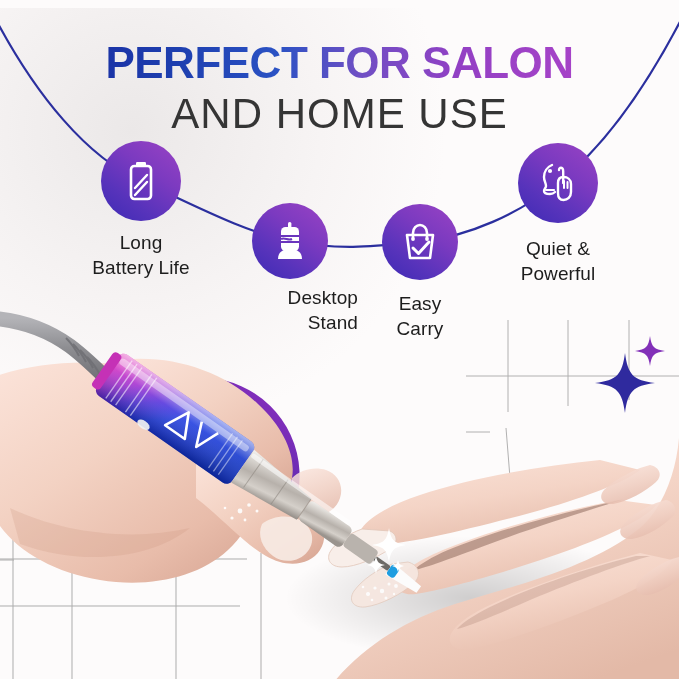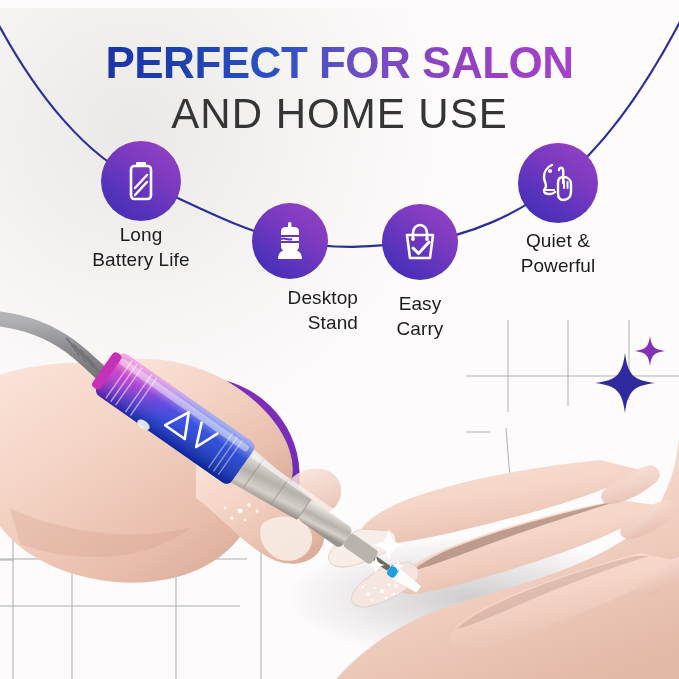--- a/index.html
+++ b/index.html
@@ -338,21 +338,21 @@
 
   <div class="feature">
     <div class="bubble" style="left:101px; top:133px; width:80px; height:80px;">
       <svg width="46" height="46" viewBox="0 0 46 46">
         <rect x="18" y="4" width="10" height="4" rx="1.2" fill="#fff"></rect>
         <rect x="13" y="8" width="20" height="33" rx="3.4" fill="none" stroke="#fff" stroke-width="2.6"></rect>
         <path d="M 17 30 L 29 17" stroke="#fff" stroke-width="2.4" stroke-linecap="round"></path>
         <path d="M 17 37 L 29 24" stroke="#fff" stroke-width="2.4" stroke-linecap="round"></path>
       </svg>
     </div>
-    <div class="flabel" style="left:71px; top:214px; width:140px;">Long
+    <div class="flabel" style="left:71px; top:222px; width:140px;">Long
 Battery Life</div>
   </div>
 
   <div class="feature">
     <div class="bubble" style="left:252px; top:195px; width:76px; height:76px;">
       <svg width="44" height="44" viewBox="0 0 44 44">
         <rect x="20" y="3" width="3.4" height="7" rx="1.6" fill="#fff"></rect>
         <rect x="13" y="8" width="18" height="24" rx="4.5" fill="#fff"></rect>
         <path d="M 13 17 L 31 17 M 13 23 L 31 23" stroke="#6a35bd" stroke-width="2"></path>
         <path d="M 13 20 C 17 18, 20 22, 24 20" stroke="#6a35bd" stroke-width="2" fill="none"></path>
@@ -386,17 +386,17 @@
                  C 18 35, 20 34, 21 33" fill="none" stroke="#fff" stroke-width="2.4" stroke-linecap="round" stroke-linejoin="round"></path>
         <circle cx="16" cy="12" r="2.1" fill="#fff"></circle>
         <path d="M 12 31 L 20 31" stroke="#fff" stroke-width="2.2" stroke-linecap="round"></path>
 
         <path d="M 25 11 C 25 9, 27 8, 28.4 9.4 C 29 10, 29.2 11, 29.2 12.2 L 29.2 24" fill="none" stroke="#fff" stroke-width="2.4" stroke-linecap="round"></path>
         <path d="M 24 24 C 24 20, 26 18, 29.5 18 C 33.5 18, 37 20.5, 37 25
                  L 37 33 C 37 38, 33.5 41, 29.5 41 C 26 41, 24 38.5, 24 34 Z" fill="none" stroke="#fff" stroke-width="2.4" stroke-linejoin="round"></path>
         <path d="M 30 22 L 30 29 M 33.5 23 L 33.5 29" stroke="#fff" stroke-width="2" stroke-linecap="round"></path>
       </svg>
     </div>
-    <div class="flabel" style="left:487px; top:220px; width:142px;">Quiet &amp;
+    <div class="flabel" style="left:487px; top:228px; width:142px;">Quiet &amp;
 Powerful</div>
   </div>
 
 </div>
 
 </body></html>

